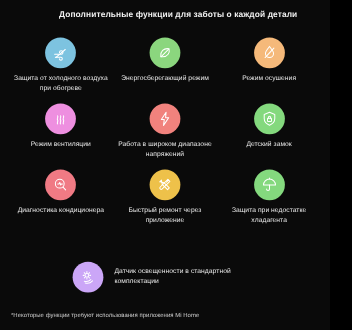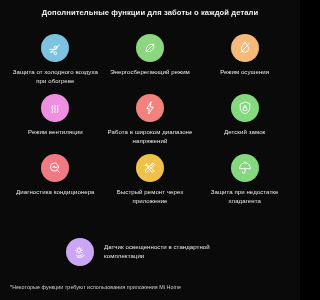--- a/index.html
+++ b/index.html
@@ -20,21 +20,21 @@
     width: 300px;
     height: 300px;
     background: #0a0a0a;
     box-sizing: border-box;
   }
 
   
   .title {
     position: absolute;
     top: 8px;
-    left: 0;
+    left: 12px;
     width: 300px;
     text-align: center;
     font-size: 7.6px;
     font-weight: bold;
     letter-spacing: 0.1px;
     color: #f2f2f2;
   }
 
   
   .grid {

